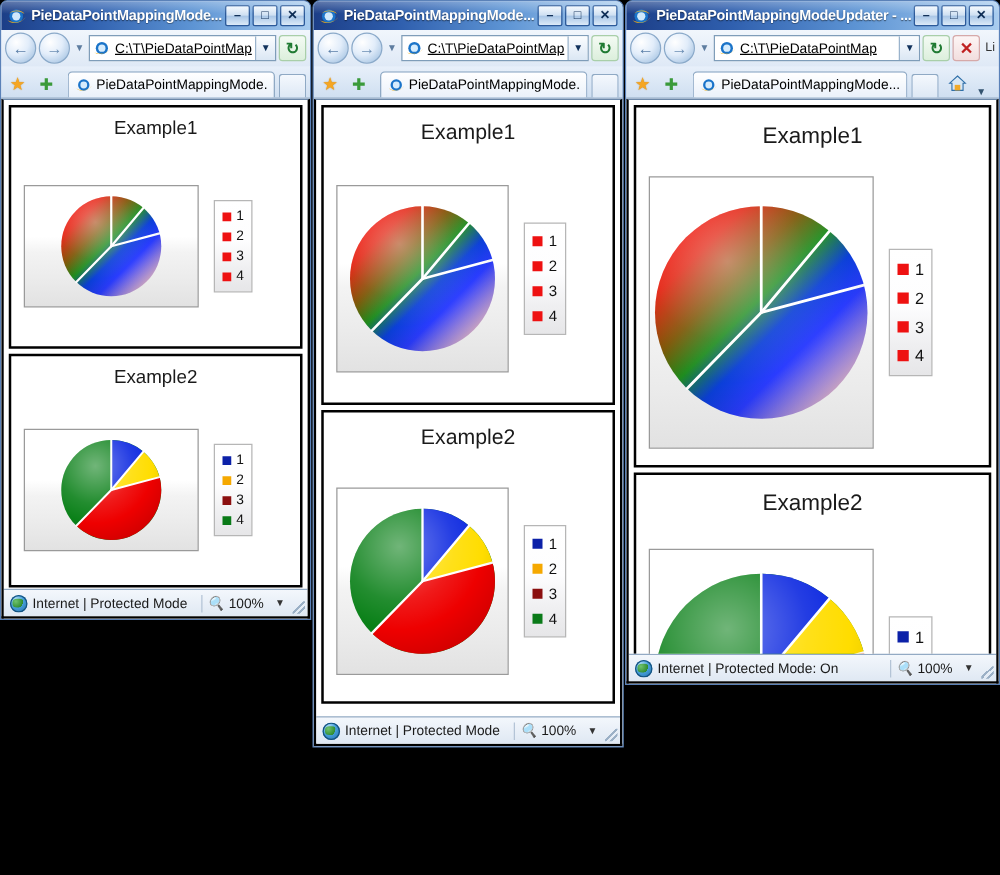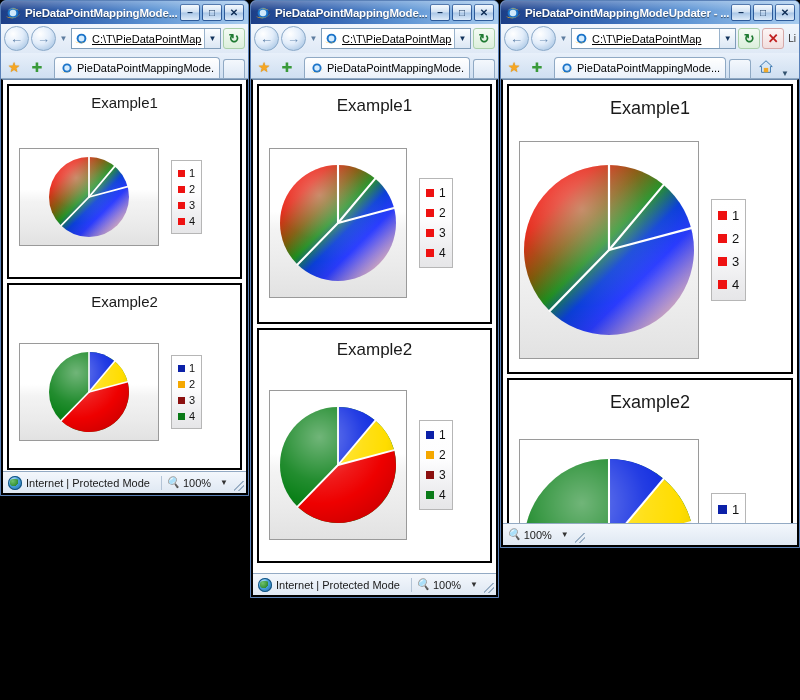--- a/index.html
+++ b/index.html
@@ -751,20 +751,24 @@
               <span class="legend-item">
                   <i class="swatch" style="background:#0a7a18"></i>
                   <span class="legend-label">4</span>
                 </span>
             </div>
           </div>
         </div>
 
       </div>
       <div class="statusbar">
+        <span class="st-zone">
+          <i class="globe"></i>
+          <span>Internet | Protected Mode: On</span>
+        </span>
         <span class="st-zoom">
           <i class="zoomico">🔍</i>
           <span>100%</span>
           <i class="zcaret">▼</i>
         </span>
         <span class="grip"></span>
       </div>
     </div>
   </div>
 

